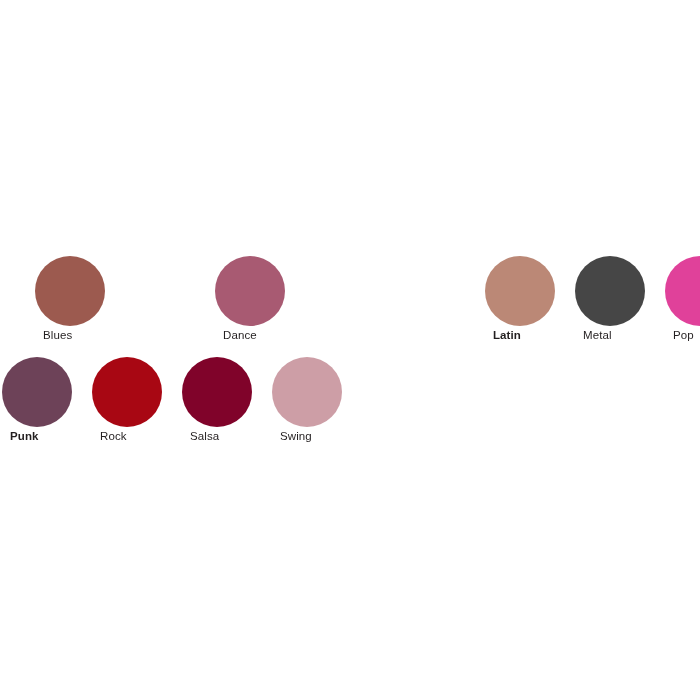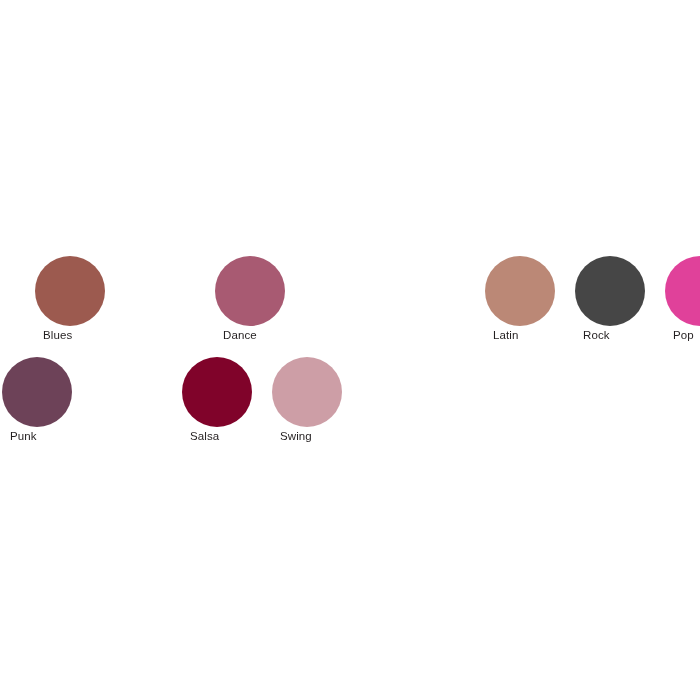--- a/index.html
+++ b/index.html
@@ -64,37 +64,41 @@
 
   <div class="swatch-row" id="swatch-row-1">
       <div class="swatch-item" style="left: 2px;">
         <div class="swatch-dot" style="background: rgb(156, 90, 79);"></div>
         <div class="swatch-label">Blues</div>
       </div>
       <div class="swatch-item" style="left: 182px;">
         <div class="swatch-dot" style="background: rgb(168, 90, 114);"></div>
         <div class="swatch-label">Dance</div>
       </div>
-      <div class="swatch-item" style="left: 452px;">
+      <div class="swatch-item" style="left: 452px; font-weight: bold;">
         <div class="swatch-dot" style="background: rgb(187, 136, 118);"></div>
         <div class="swatch-label">Latin</div>
       </div>
       <div class="swatch-item" style="left: 542px;">
         <div class="swatch-dot" style="background: rgb(70, 70, 70);"></div>
-        <div class="swatch-label">Rock</div>
+        <div class="swatch-label">Metal</div>
       </div>
       <div class="swatch-item" style="left: 632px;">
         <div class="swatch-dot" style="background: rgb(224, 65, 154);"></div>
         <div class="swatch-label">Pop</div>
       </div>
     </div>
   <div class="swatch-row" id="swatch-row-2">
-      <div class="swatch-item" style="left: 2px;">
+      <div class="swatch-item" style="left: 2px; font-weight: bold;">
         <div class="swatch-dot" style="background: rgb(109, 66, 88);"></div>
         <div class="swatch-label">Punk</div>
+      </div>
+      <div class="swatch-item" style="left: 92px;">
+        <div class="swatch-dot" style="background: rgb(168, 7, 19);"></div>
+        <div class="swatch-label">Rock</div>
       </div>
       <div class="swatch-item" style="left: 272px;">
         <div class="swatch-dot" style="background: rgb(205, 158, 166);"></div>
         <div class="swatch-label">Swing</div>
       </div>
       <div class="swatch-item" style="left: 182px;">
         <div class="swatch-dot" style="background: rgb(128, 3, 42);"></div>
         <div class="swatch-label">Salsa</div>
       </div>
     </div>

